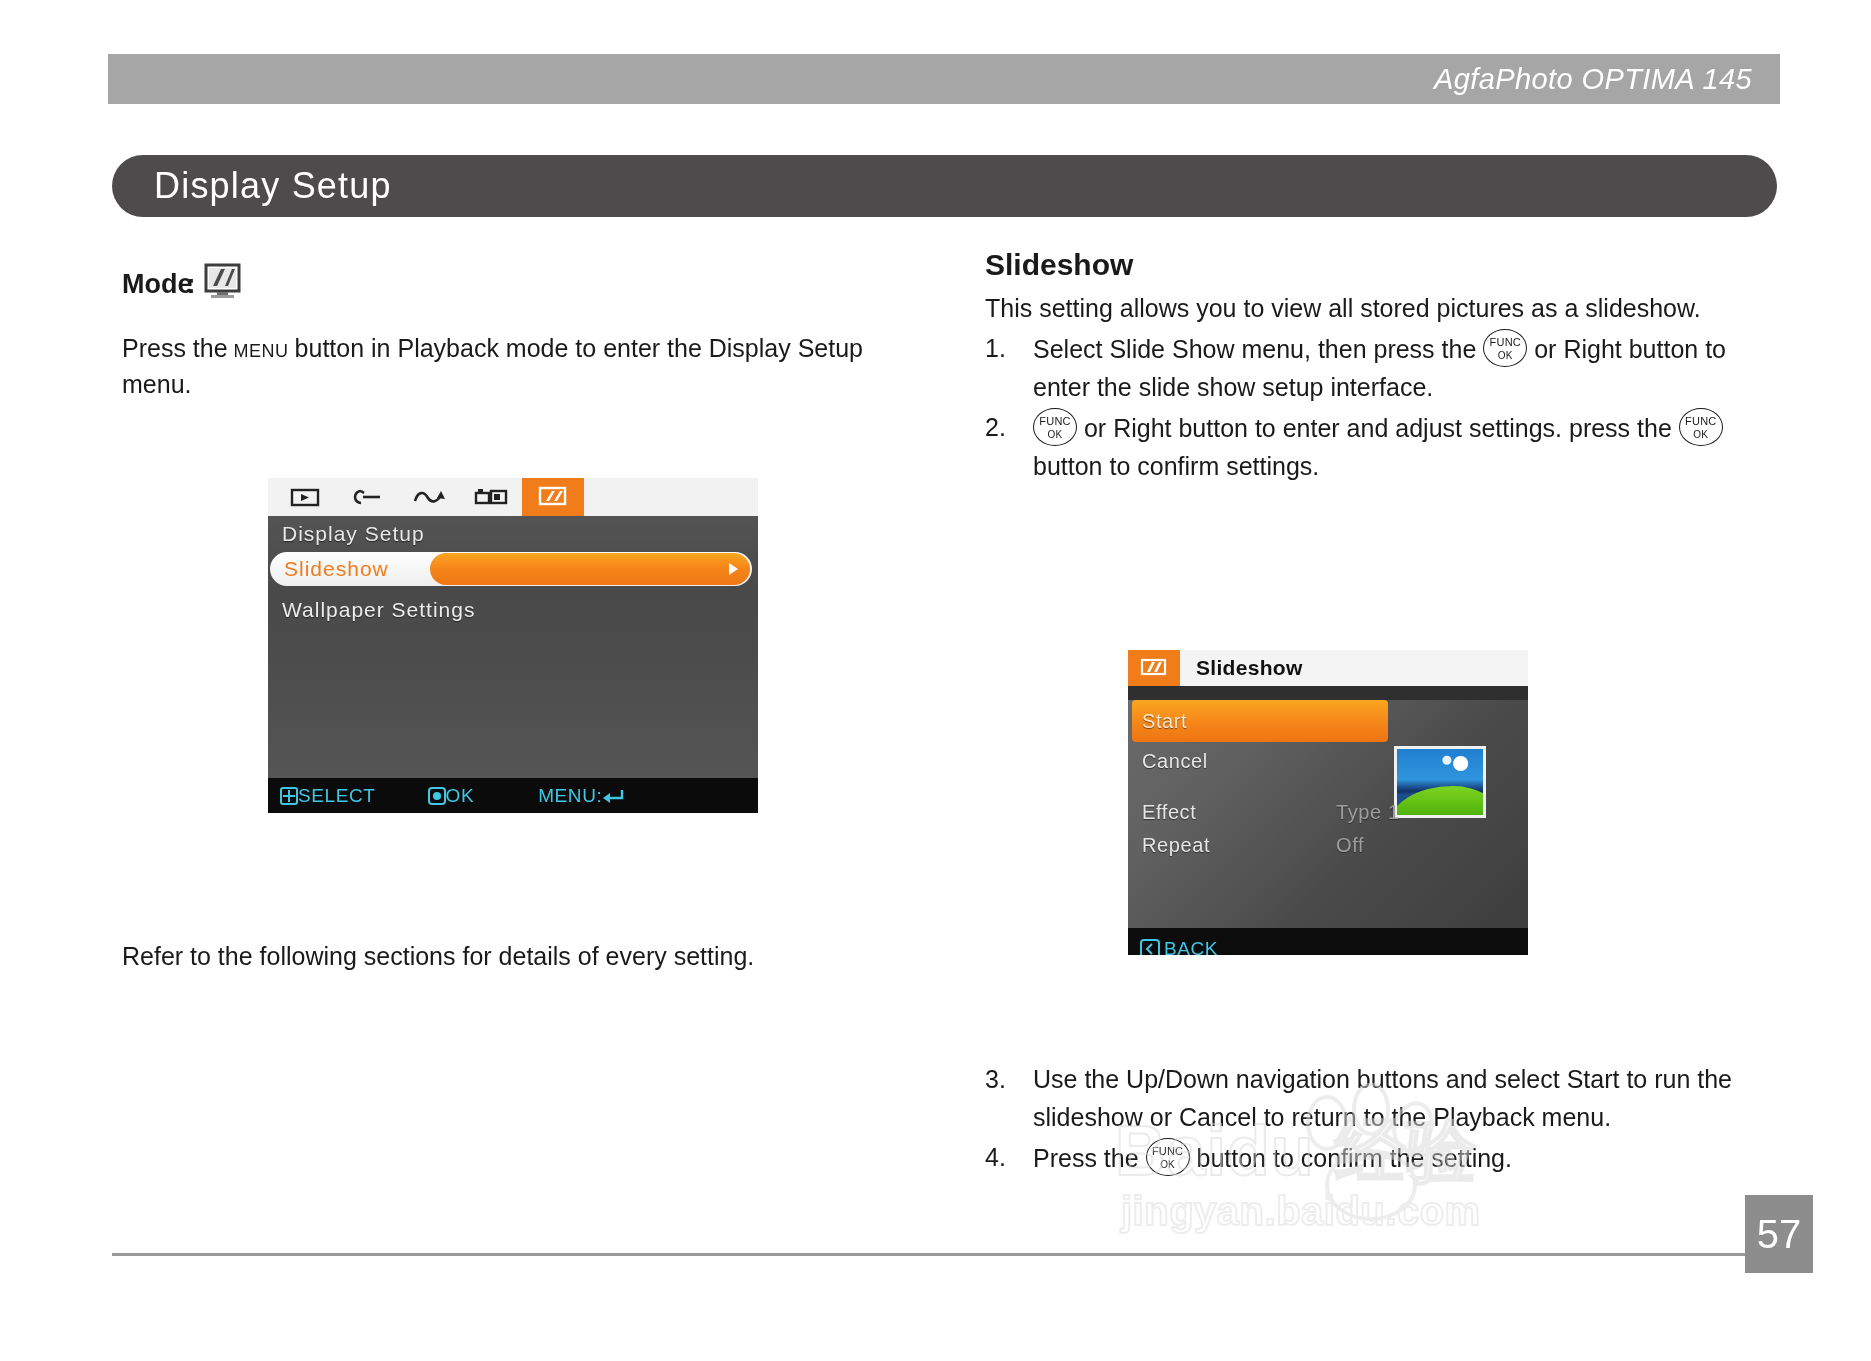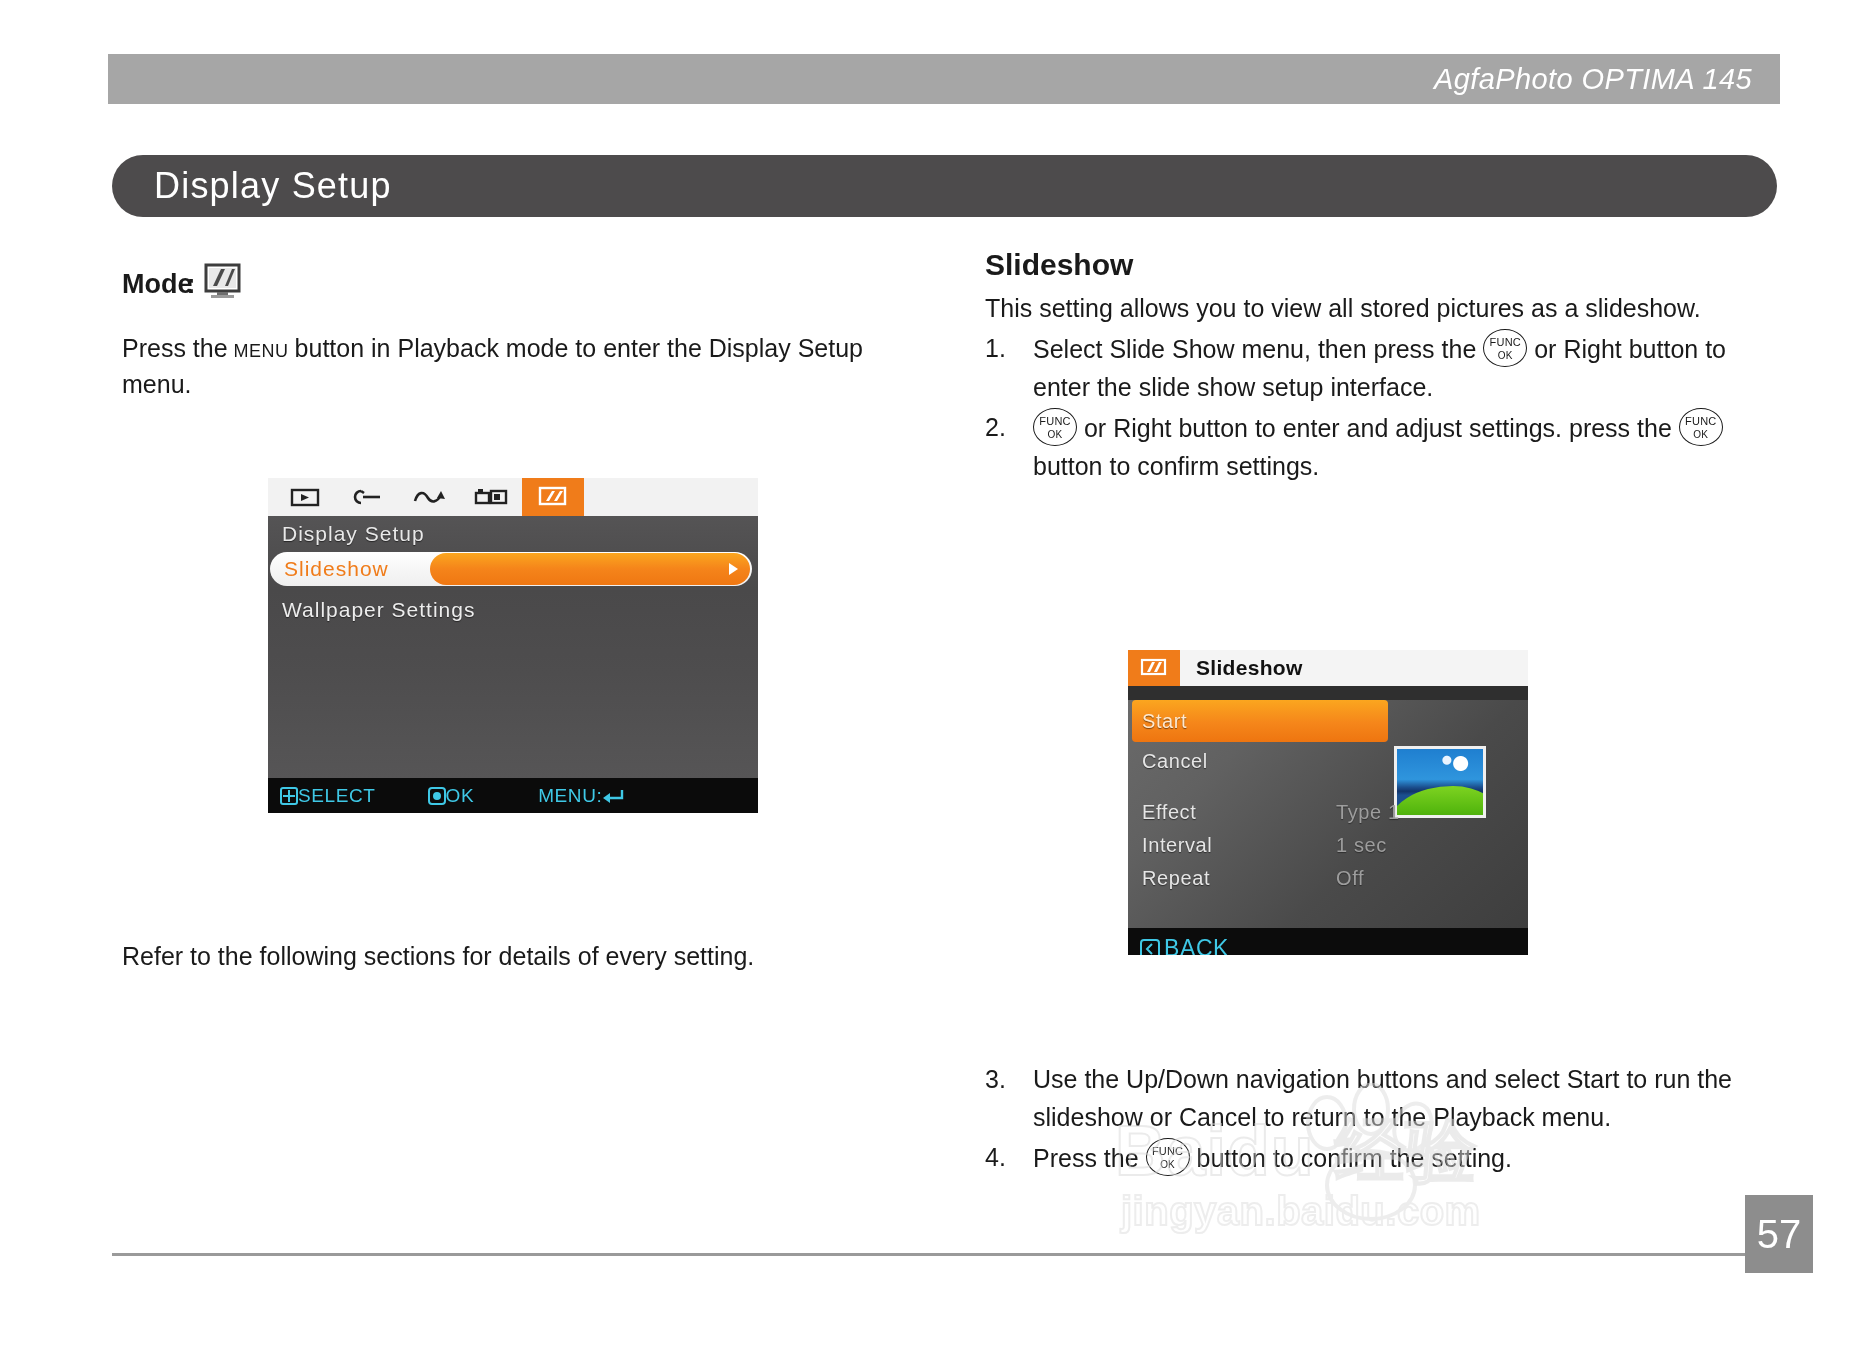--- a/index.html
+++ b/index.html
@@ -370,21 +370,21 @@
     height: 62%;
     border-radius: 58% 42% 0 0 / 100% 78% 0 0;
     background: linear-gradient(180deg,#7ed321 0%, #56b80f 60%, #3f9a0a 100%);
   }
   .ss-footer {
     height: 41px;
     background: #0c0c0c;
     display: flex;
     align-items: center;
     color: #3fc8e6;
-    font-size: 23px;
+    font-size: 19px;
     letter-spacing: 0.6px;
     padding-left: 12px;
     gap: 4px;
   }
 
   
   .gbox {
     display: inline-block;
     border: 2px solid #3fc8e6;
     border-radius: 3px;
@@ -645,24 +645,20 @@
 
     <div class="ss-row r-cancel">
       <span class="lbl">Cancel</span>
     </div>
 
     <div class="ss-row r-effect">
       <span class="lbl">Effect</span>
       <span class="val">Type 1</span>
     </div>
 
-    <div class="ss-row">
-      <span class="lbl">Interval</span>
-      <span class="val">1 sec</span>
-    </div>
 
     <div class="ss-row">
       <span class="lbl">Repeat</span>
       <span class="val">Off</span>
     </div>
   </div>
 
   <div class="ss-footer">
     <svg width="20" height="20" viewBox="0 0 20 20">
       <rect x="1" y="1" width="18" height="18" rx="3" fill="none" stroke="#3fc8e6" stroke-width="2"></rect>

